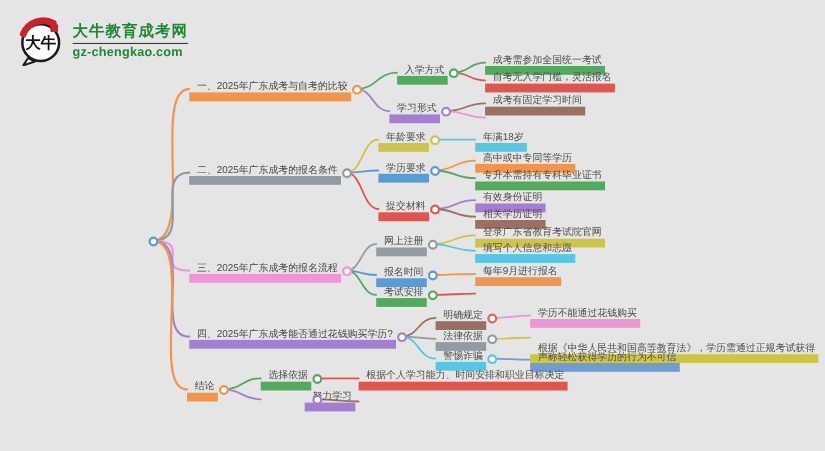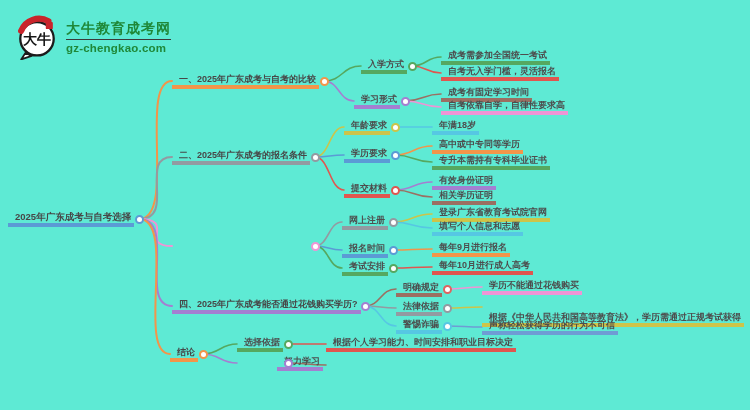--- a/index.html
+++ b/index.html
@@ -1,22 +1,22 @@
 <!DOCTYPE html>
 <html><head>
 <meta charset="utf-8">
 <style>
   html,body{margin:0;padding:0;background:#fff;}
-  .stage{position:relative;width:750px;height:410px;background:#5eead4;overflow:hidden;
+  .stage{position:relative;width:750px;height:410px;background:#e5e5e5;overflow:hidden;
          font-family:"Liberation Sans","DejaVu Sans",sans-serif;}
   #edges{position:absolute;left:0;top:0;width:750px;height:410px;pointer-events:none;}
   #nodes{position:absolute;left:0;top:0;width:750px;height:410px;}
   .node{position:absolute;white-space:nowrap;z-index:2;}
   .node .label{display:inline-block;line-height:12px;font-size:9px;color:#4d4d4d;
-               padding:0 3px 0 7px;border-bottom:4px solid #0ea5e9;font-weight:bold;}
+               padding:0 3px 0 7px;border-bottom:8px solid #0ea5e9;}
   .node.d0 .label{font-size:9.5px;color:#474747;}
   .node.d1 .label{font-size:9px;color:#474747;}
   .anchor{position:absolute;width:9px;height:9px;border-radius:50%;background:#fff;
           box-sizing:border-box;border:2px solid #999;z-index:3;}
   .logo{position:absolute;left:15px;top:14px;display:flex;align-items:center;gap:7px;z-index:5;}
   .logo-title{font-size:14px;font-weight:bold;color:#1f8838;letter-spacing:1px;line-height:17px;}
   .logo-domain{font-size:11.5px;font-weight:bold;color:#1f8838;letter-spacing:.2px;
                border-top:1.5px solid #3a3a3a;padding-top:2px;margin-top:2px;line-height:13px;}
 </style>
 </head>
@@ -70,56 +70,54 @@
       <rect x="35" y="9" width="8" height="8" rx="1" fill="#c9242b"></rect>
       <text x="25" y="34" text-anchor="middle" font-size="16" font-weight="bold" fill="#161616" font-family="'DejaVu Serif','Liberation Serif',serif">大牛</text>
     </svg>
     <div class="logo-text">
       <div class="logo-title">大牛教育成考网</div>
       <div class="logo-domain">gz-chengkao.com</div>
     </div>
   </div>
 
   <div id="nodes">
-      <div class="node d0" style="left: 8px; top: 206px;"><span class="label" style="border-bottom-color: rgb(91, 155, 213);">2025年广东成考与自考选择</span></div>
       <div class="anchor" style="left: 134.5px; top: 214.5px; border-color: rgb(91, 155, 213);"></div>
       <div class="node d1" style="left: 172px; top: 68px;"><span class="label" style="border-bottom-color: rgb(242, 149, 74);">一、2025年广东成考与自考的比较</span></div>
       <div class="anchor" style="left: 319.5px; top: 76.5px; border-color: rgb(242, 149, 74);"></div>
       <div class="node d2" style="left: 361px; top: 53px;"><span class="label" style="border-bottom-color: rgb(85, 168, 96);">入学方式</span></div>
       <div class="anchor" style="left: 407.5px; top: 61.5px; border-color: rgb(85, 168, 96);"></div>
       <div class="node d2" style="left: 441px; top: 44px;"><span class="label" style="border-bottom-color: rgb(85, 168, 96);">成考需参加全国统一考试</span></div>
       <div class="node d2" style="left: 441px; top: 60px;"><span class="label" style="border-bottom-color: rgb(224, 86, 79);">自考无入学门槛，灵活报名</span></div>
       <div class="node d2" style="left: 354px; top: 88px;"><span class="label" style="border-bottom-color: rgb(164, 127, 209);">学习形式</span></div>
       <div class="anchor" style="left: 400.5px; top: 96.5px; border-color: rgb(164, 127, 209);"></div>
       <div class="node d2" style="left: 441px; top: 81px;"><span class="label" style="border-bottom-color: rgb(155, 111, 98);">成考有固定学习时间</span></div>
-      <div class="node d2" style="left: 441px; top: 94px;"><span class="label" style="border-bottom-color: rgb(238, 149, 213);">自考依靠自学，自律性要求高</span></div>
       <div class="node d1" style="left: 172px; top: 144px;"><span class="label" style="border-bottom-color: rgb(147, 154, 161);">二、2025年广东成考的报名条件</span></div>
       <div class="anchor" style="left: 310.5px; top: 152.5px; border-color: rgb(147, 154, 161);"></div>
       <div class="node d2" style="left: 344px; top: 114px;"><span class="label" style="border-bottom-color: rgb(205, 196, 73);">年龄要求</span></div>
       <div class="anchor" style="left: 390.5px; top: 122.5px; border-color: rgb(205, 196, 73);"></div>
       <div class="node d2" style="left: 432px; top: 114px;"><span class="label" style="border-bottom-color: rgb(86, 199, 227);">年满18岁</span></div>
       <div class="node d2" style="left: 344px; top: 142px;"><span class="label" style="border-bottom-color: rgb(91, 155, 213);">学历要求</span></div>
       <div class="anchor" style="left: 390.5px; top: 150.5px; border-color: rgb(91, 155, 213);"></div>
       <div class="node d2" style="left: 432px; top: 133px;"><span class="label" style="border-bottom-color: rgb(242, 149, 74);">高中或中专同等学历</span></div>
       <div class="node d2" style="left: 432px; top: 149px;"><span class="label" style="border-bottom-color: rgb(85, 168, 96);">专升本需持有专科毕业证书</span></div>
       <div class="node d2" style="left: 344px; top: 177px;"><span class="label" style="border-bottom-color: rgb(224, 86, 79);">提交材料</span></div>
       <div class="anchor" style="left: 390.5px; top: 185.5px; border-color: rgb(224, 86, 79);"></div>
       <div class="node d2" style="left: 432px; top: 169px;"><span class="label" style="border-bottom-color: rgb(164, 127, 209);">有效身份证明</span></div>
       <div class="node d2" style="left: 432px; top: 184px;"><span class="label" style="border-bottom-color: rgb(155, 111, 98);">相关学历证明</span></div>
+      <div class="node d1" style="left: 172px; top: 233px;"><span class="label" style="border-bottom-color: rgb(238, 149, 213);">三、2025年广东成考的报名流程</span></div>
       <div class="anchor" style="left: 310.5px; top: 241.5px; border-color: rgb(238, 149, 213);"></div>
       <div class="node d2" style="left: 342px; top: 209px;"><span class="label" style="border-bottom-color: rgb(147, 154, 161);">网上注册</span></div>
       <div class="anchor" style="left: 388.5px; top: 217.5px; border-color: rgb(147, 154, 161);"></div>
       <div class="node d2" style="left: 432px; top: 201px;"><span class="label" style="border-bottom-color: rgb(205, 196, 73);">登录广东省教育考试院官网</span></div>
       <div class="node d2" style="left: 432px; top: 215px;"><span class="label" style="border-bottom-color: rgb(86, 199, 227);">填写个人信息和志愿</span></div>
       <div class="node d2" style="left: 342px; top: 237px;"><span class="label" style="border-bottom-color: rgb(91, 155, 213);">报名时间</span></div>
       <div class="anchor" style="left: 388.5px; top: 245.5px; border-color: rgb(91, 155, 213);"></div>
       <div class="node d2" style="left: 432px; top: 236px;"><span class="label" style="border-bottom-color: rgb(242, 149, 74);">每年9月进行报名</span></div>
       <div class="node d2" style="left: 342px; top: 255px;"><span class="label" style="border-bottom-color: rgb(85, 168, 96);">考试安排</span></div>
       <div class="anchor" style="left: 388.5px; top: 263.5px; border-color: rgb(85, 168, 96);"></div>
-      <div class="node d2" style="left: 432px; top: 254px;"><span class="label" style="border-bottom-color: rgb(224, 86, 79);">每年10月进行成人高考</span></div>
       <div class="node d1" style="left: 172px; top: 293px;"><span class="label" style="border-bottom-color: rgb(164, 127, 209); text-align: right;">四、2025年广东成考能否通过花钱购买学历?</span></div>
       <div class="anchor" style="left: 360.5px; top: 301.5px; border-color: rgb(164, 127, 209);"></div>
       <div class="node d2" style="left: 396px; top: 276px;"><span class="label" style="border-bottom-color: rgb(155, 111, 98);">明确规定</span></div>
       <div class="anchor" style="left: 442.5px; top: 284.5px; border-color: rgb(224, 99, 95);"></div>
       <div class="node d2" style="left: 482px; top: 274px;"><span class="label" style="border-bottom-color: rgb(238, 149, 213);">学历不能通过花钱购买</span></div>
       <div class="node d2" style="left: 396px; top: 295px;"><span class="label" style="border-bottom-color: rgb(147, 154, 161);">法律依据</span></div>
       <div class="anchor" style="left: 442.5px; top: 303.5px; border-color: rgb(147, 154, 161);"></div>
       <div class="node d2" style="left: 482px; top: 306px;"><span class="label" style="border-bottom-color: rgb(205, 196, 73);">根据《中华人民共和国高等教育法》，学历需通过正规考试获得</span></div>
       <div class="node d2" style="left: 396px; top: 313px;"><span class="label" style="border-bottom-color: rgb(86, 199, 227);">警惕诈骗</span></div>
       <div class="anchor" style="left: 442.5px; top: 321.5px; border-color: rgb(86, 199, 227);"></div>

